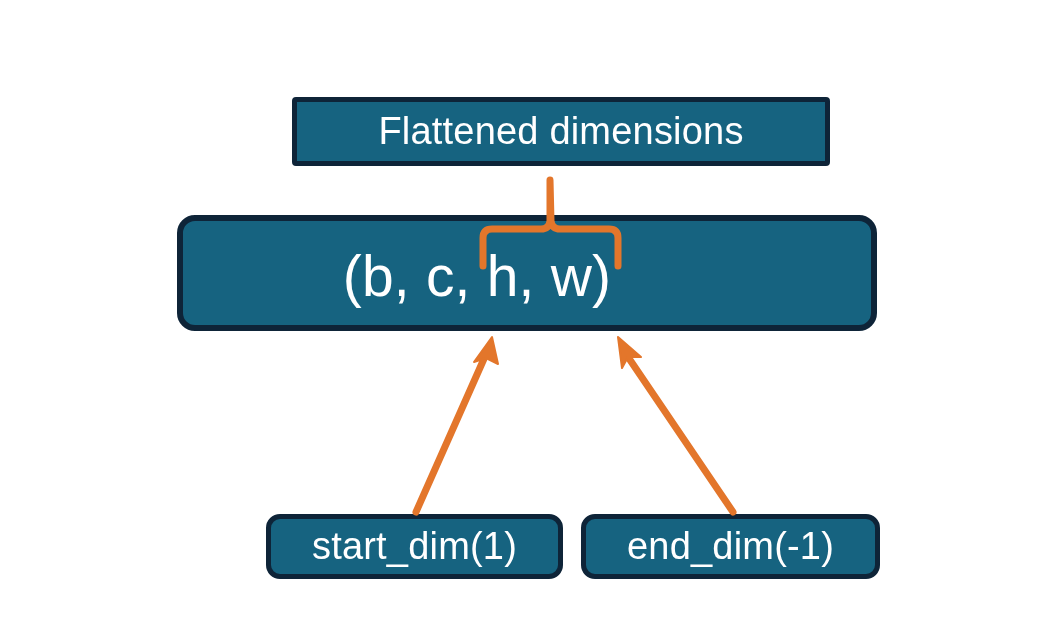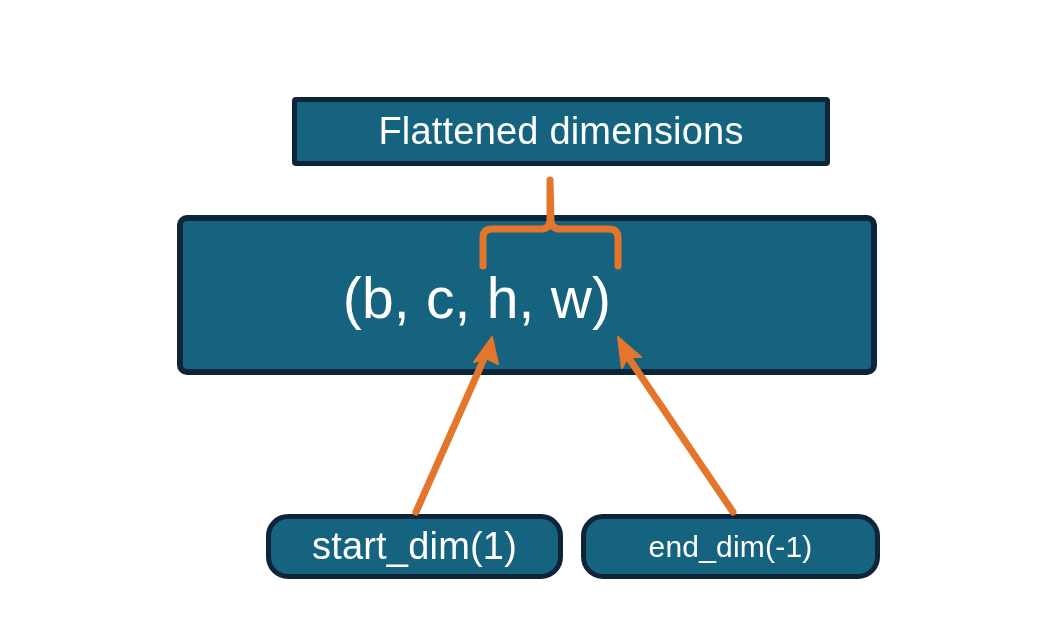--- a/index.html
+++ b/index.html
@@ -17,21 +17,21 @@
     position: relative;
     width: 1038px;
     height: 632px;
     background: #ffffff;
   }
   .node {
     position: absolute;
     box-sizing: border-box;
     background: #166380;
     border: 5px solid #0e2438;
-    border-radius: 22px;
+    border-radius: 14px;
     display: flex;
     align-items: center;
     justify-content: center;
     color: #ffffff;
     font-weight: 400;
     letter-spacing: 0.2px;
     white-space: nowrap;
     z-index: 2;
   }
   #node-flattened {
@@ -39,22 +39,22 @@
     top: 97px;
     width: 538px;
     height: 69px;
     font-size: 38px;
     border-radius: 4px;
   }
   #node-shape {
     left: 177px;
     top: 215px;
     width: 700px;
-    height: 160px;
-    border-radius: 10px;
+    height: 116px;
+    border-radius: 18px;
     border-width: 6px;
     font-size: 57px;
     align-items: center;
     justify-content: center;
   }
   #node-shape .shape-text {
     position: relative;
     top: 3px;
     left: -50px;
   }
@@ -63,21 +63,21 @@
     top: 514px;
     width: 297px;
     height: 65px;
     font-size: 38px;
   }
   #node-end-dim {
     left: 581px;
     top: 514px;
     width: 299px;
     height: 65px;
-    font-size: 30px;
+    font-size: 38px;
   }
   #connectors {
     position: absolute;
     left: 0;
     top: 0;
     width: 1038px;
     height: 632px;
     z-index: 3;
     pointer-events: none;
   }

